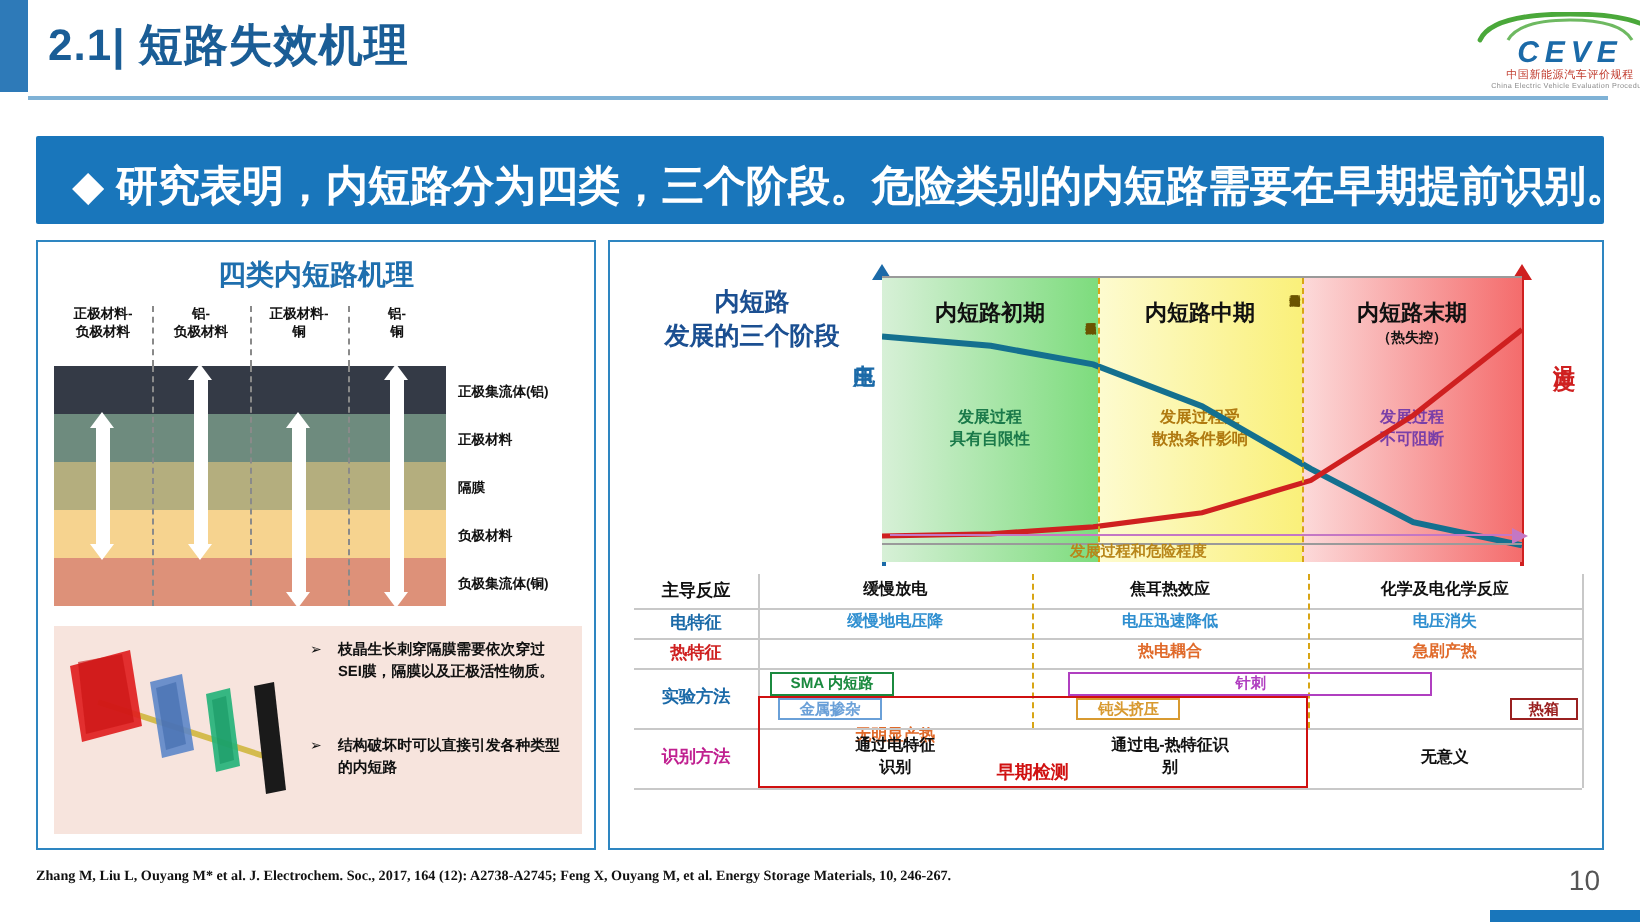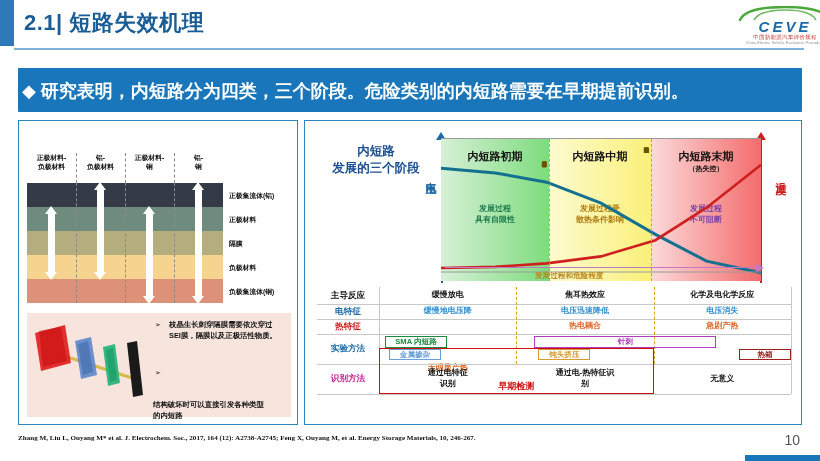--- a/index.html
+++ b/index.html
@@ -13,21 +13,21 @@
   #header-bar-left{position:absolute;left:0;top:0;width:14px;height:46px;background:#2e7ab8;}
   #header-title{position:absolute;left:24px;top:8px;font-size:22px;font-weight:bold;color:#1a5d96;letter-spacing:.5px;white-space:nowrap;}
   #header-rule{position:absolute;left:14px;top:48px;width:790px;height:2px;background:#7fb2d6;}
   #logo{position:absolute;right:16px;top:6px;width:110px;height:40px;}
   #logo-text{position:absolute;left:0;top:12px;width:110px;text-align:center;font-size:15px;font-weight:bold;font-style:italic;color:#1b6aa8;letter-spacing:3px;}
   #logo-sub{position:absolute;left:0;top:28px;width:110px;text-align:center;font-size:5.5px;color:#c0392b;letter-spacing:.3px;}
   #logo-sub2{position:absolute;left:0;top:35px;width:110px;text-align:center;font-size:3.6px;color:#8a8a8a;letter-spacing:.2px;}
 
   
   #banner{position:absolute;left:18px;top:68px;width:784px;height:44px;background:#1976bb;border-radius:1px;}
-  #banner-text{position:absolute;left:4px;top:11px;font-size:18px;color:#fff;font-weight:bold;white-space:nowrap;}
+  #banner-text{position:absolute;left:18px;top:11px;font-size:21px;color:#fff;font-weight:bold;white-space:nowrap;}
 
   
   .panel{position:absolute;border:1.6px solid #2e86c1;background:#fff;box-sizing:border-box;}
   #left-panel{left:18px;top:120px;width:280px;height:305px;}
   #right-panel{left:304px;top:120px;width:498px;height:305px;}
 
   
   #lp-title{position:absolute;left:0;top:8px;width:100%;text-align:center;font-size:14px;font-weight:bold;color:#1f6fae;}
   #lp-cols{position:absolute;left:8px;top:32px;width:264px;height:30px;}
   .lp-col{position:absolute;top:0;width:64px;text-align:center;font-size:6.8px;font-weight:bold;color:#111;line-height:9px;}
@@ -97,20 +97,21 @@
     <div id="logo-sub">中国新能源汽车评价规程</div>
     <div id="logo-sub2">China Electric Vehicle Evaluation Procedure</div>
   </div>
 </div>
 
 <div id="banner">
   <div id="banner-text">◆ 研究表明，内短路分为四类，三个阶段。危险类别的内短路需要在早期提前识别。</div>
 </div>
 
 <div class="panel" id="left-panel">
+  <div id="lp-title">四类内短路机理</div>
   <div id="lp-cols">
       <div class="lp-col" style="left: -14px; width: 77px;">正极材料-<br>负极材料</div>
       <div class="lp-col" style="left: 35px; width: 77px;">铝-<br>负极材料</div>
       <div class="lp-col" style="left: 84px; width: 77px;">正极材料-<br>铜</div>
       <div class="lp-col" style="left: 133px; width: 77px;">铝-<br>铜</div>
       <div class="lp-divider" style="left: 49px; height: 30px;"></div>
       <div class="lp-divider" style="left: 98px; height: 30px;"></div>
       <div class="lp-divider" style="left: 147px; height: 30px;"></div>
     </div>
   <div id="lp-stack">
@@ -147,21 +148,21 @@
         <path d="M72 30 L84 27 L89 66 L77 69 Z" opacity=".92"></path>
         <path d="M75 33 L82 31 L86 63 L79 65 Z" fill="#108f5c" opacity=".5"></path>
       </g>
       <g fill="#1a1a1a">
         <path d="M96 26 L106 24 L112 78 L102 80 Z"></path>
       </g>
     </svg>
     <div class="bullet-mark" style="left:128px;top:8px;">➢</div>
     <div class="bullet-row" style="left:142px;top:7px;width:114px;">枝晶生长刺穿隔膜需要依次穿过SEI膜，隔膜以及正极活性物质。</div>
     <div class="bullet-mark" style="left:128px;top:56px;">➢</div>
-    <div class="bullet-row" style="left:126px;top:55px;width:114px;margin-top:32px;">结构破坏时可以直接引发各种类型的内短路</div>
+    <div class="bullet-row" style="left:142px;top:55px;width:114px;">结构破坏时可以直接引发各种类型的内短路</div>
   </div>
 </div>
 
 <div class="panel" id="right-panel">
   <div id="rp-caption">
     <div>内短路</div>
     <div>发展的三个阶段</div>
   </div>
 
   <div id="ylab-left">电压</div>
@@ -229,21 +230,21 @@
         <div class="rcell" style="left: 336.667px; width: 137.333px; color: rgb(17, 17, 17); top: 9.7px;">无意义</div>
       </div>
       <div class="cdiv" style="left: 199.333px; top: 0px; height: 77px;"></div>
       <div class="cdiv" style="left: 336.667px; top: 0px; height: 77px;"></div>
       <div style="position: absolute; left: 62px; top: 0px; width: 0px; height: 107px; border-left: 1px solid rgb(200, 200, 200);"></div>
       <div style="position: absolute; left: 474px; top: 0px; width: 0px; height: 107px; border-left: 1px solid rgb(200, 200, 200);"></div>
       <div class="tbox" style="left: 68px; top: 48.5px; width: 62px; height: 12px; border: 1.3px solid rgb(27, 138, 63); color: rgb(27, 138, 63); line-height: 10px;">SMA 内短路</div>
       <div class="tbox" style="left: 72px; top: 62px; width: 52px; height: 11px; border: 1.3px solid rgb(106, 160, 216); color: rgb(106, 160, 216); line-height: 9px;">金属掺杂</div>
       <div class="tbox" style="left: 217.333px; top: 48.5px; width: 182px; height: 12px; border: 1.3px solid rgb(176, 63, 192); color: rgb(176, 63, 192); line-height: 10px;">针刺</div>
       <div class="tbox" style="left: 221.333px; top: 62px; width: 52px; height: 11px; border: 1.3px solid rgb(216, 154, 48); color: rgb(216, 154, 48); line-height: 9px;">钝头挤压</div>
-      <div class="tbox" style="left: 422px; top: 62px; width: 52px; height: 11px; border: 1.3px solid rgb(154, 32, 32); color: rgb(154, 32, 32); line-height: 9px;">热箱</div>
+      <div class="tbox" style="left: 438px; top: 62px; width: 34px; height: 11px; border: 1.3px solid rgb(154, 32, 32); color: rgb(154, 32, 32); line-height: 9px;">热箱</div>
       <div style="position: absolute; left: 62px; top: 61px; width: 274.667px; height: 46px; border: 1.6px solid rgb(208, 16, 16); box-sizing: border-box;"></div>
       <div style="position: absolute; left: 62px; top: 93px; width: 274.667px; text-align: center; font-size: 9px; font-weight: bold; color: rgb(208, 16, 16);">早期检测</div>
     </div>
 </div>
 
 <div id="footer">Zhang M, Liu L, Ouyang M* et al. J. Electrochem. Soc., 2017, 164 (12): A2738-A2745; Feng X, Ouyang M, et al. Energy Storage Materials, 10, 246-267.</div>
 <div id="pageno">10</div>
 <div id="bottom-accent"></div>
 
 </body></html>

